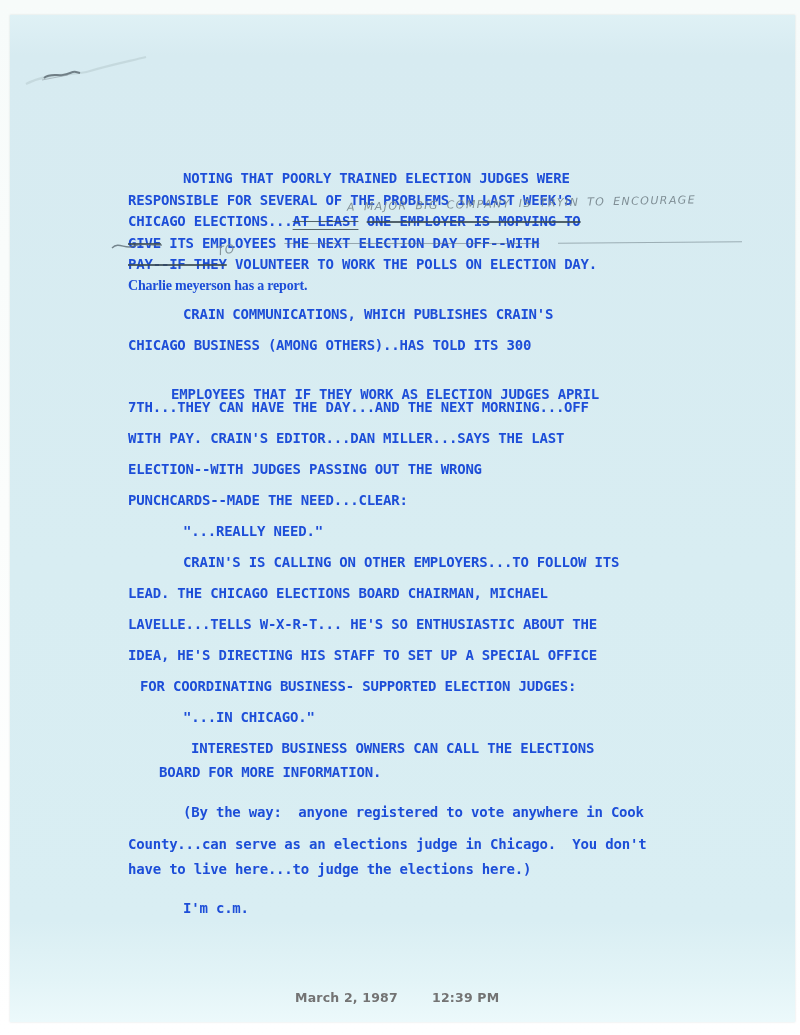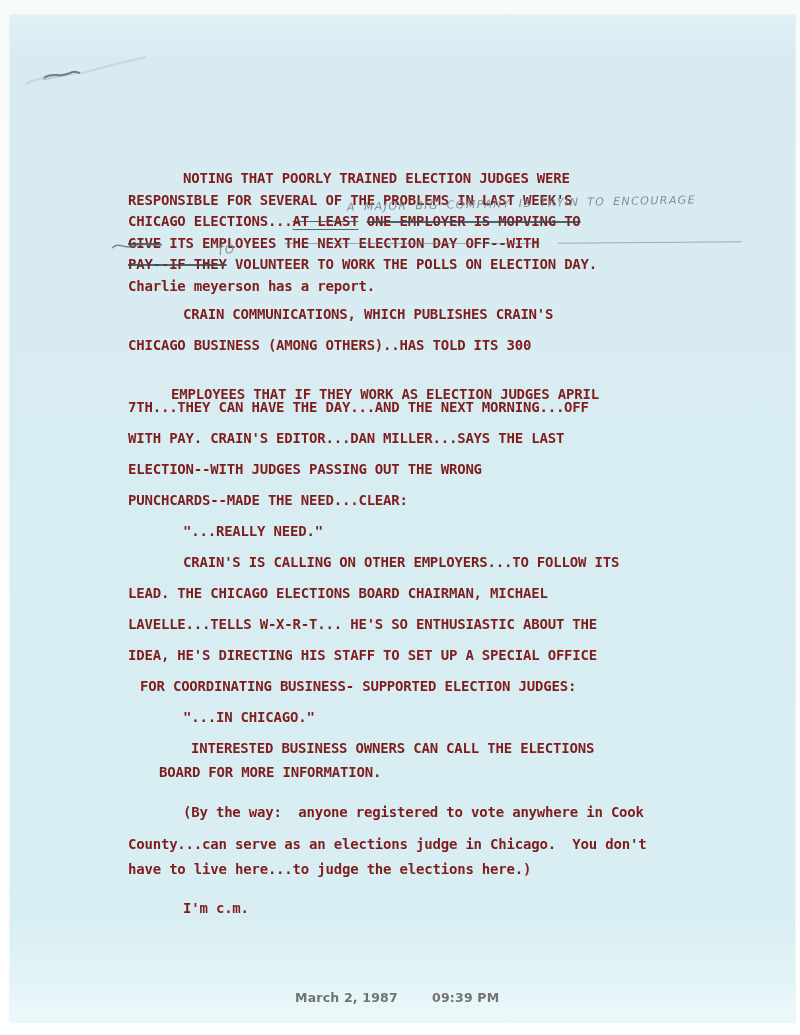--- a/index.html
+++ b/index.html
@@ -10,21 +10,21 @@
   }
   .paper{
     position:absolute;left:10px;top:15px;width:785px;height:1007px;
     background:linear-gradient(180deg,#dff1f5 0%,#d7ebf1 4%,#d8edf2 55%,#d9eef3 90%,#e3f4f7 96%,#ecf9fb 100%);
     box-shadow:0 0 2px rgba(120,140,145,.25);
   }
   .line{
     position:absolute;
     font-family:"DejaVu Sans Mono", monospace;
     font-size:14px;font-weight:bold;line-height:16px;
-    color:#7f1d1d;white-space:pre;letter-spacing:-0.2px;
+    color:#1d4ed8;white-space:pre;letter-spacing:-0.2px;
   }
   .line.lc{font-weight:bold;}
   .strike{
     text-decoration:line-through;
     text-decoration-color:rgba(58,74,82,.85);
     text-decoration-thickness:1.6px;
   }
   .strike-ul{
     text-decoration:underline line-through;
     text-decoration-color:rgba(58,74,82,.85);
@@ -74,21 +74,21 @@
   <path d="M22,30 c6,-5 13,-2 19,-3 c7,-1 9,-4 13,-3 l4,1" stroke="#59666e" stroke-width="2" fill="none" opacity="0.8"></path>
   <path d="M20,32 l26,-5" stroke="#8d9ba1" stroke-width="1" fill="none" opacity="0.6"></path>
 </svg>
 
 <div id="doc-lines">
     <div class="line" style="top: 170px; left: 183px;"><span>NOTING THAT POORLY TRAINED ELECTION JUDGES WERE</span></div>
     <div class="line" style="top: 191.5px; left: 128px;"><span>RESPONSIBLE FOR SEVERAL OF THE PROBLEMS IN LAST WEEK'S</span></div>
     <div class="line" style="top: 213px; left: 128px;"><span>CHICAGO ELECTIONS...</span><span class="strike-ul">AT LEAST</span><span> </span><span class="strike">ONE EMPLOYER IS MOPVING TO</span></div>
     <div class="line" style="top: 234.5px; left: 128px;"><span class="strike">GIVE</span><span> ITS EMPLOYEES </span><span class="strike-light">THE NEXT ELECTION DAY OFF--WITH</span></div>
     <div class="line" style="top: 256px; left: 128px;"><span class="strike">PAY--IF THEY</span><span> VOLUNTEER TO WORK THE POLLS ON ELECTION DAY.</span></div>
-    <div class="line lc" style="top: 277.5px; left: 128px;"><span>Charlie meyerson has a report.</span></div>
+    <div class="line lc" style="top: 277.5px; left: 128px; font-family: Liberation Serif, serif;"><span>Charlie meyerson has a report.</span></div>
     <div class="line" style="top: 306px; left: 183px;"><span>CRAIN COMMUNICATIONS, WHICH PUBLISHES CRAIN'S</span></div>
     <div class="line" style="top: 337px; left: 128px;"><span>CHICAGO BUSINESS (AMONG OTHERS)..HAS TOLD ITS 300</span></div>
     <div class="line" style="top: 386px; left: 128px; margin-left: 43px;"><span>EMPLOYEES THAT IF THEY WORK AS ELECTION JUDGES APRIL</span></div>
     <div class="line" style="top: 399px; left: 128px;"><span>7TH...THEY CAN HAVE THE DAY...AND THE NEXT MORNING...OFF</span></div>
     <div class="line" style="top: 430px; left: 128px;"><span>WITH PAY. CRAIN'S EDITOR...DAN MILLER...SAYS THE LAST</span></div>
     <div class="line" style="top: 461px; left: 128px;"><span>ELECTION--WITH JUDGES PASSING OUT THE WRONG</span></div>
     <div class="line" style="top: 492px; left: 128px;"><span>PUNCHCARDS--MADE THE NEED...CLEAR:</span></div>
     <div class="line" style="top: 523px; left: 183px;"><span>"...REALLY NEED."</span></div>
     <div class="line" style="top: 554px; left: 183px;"><span>CRAIN'S IS CALLING ON OTHER EMPLOYERS...TO FOLLOW ITS</span></div>
     <div class="line" style="top: 585px; left: 128px;"><span>LEAD. THE CHICAGO ELECTIONS BOARD CHAIRMAN, MICHAEL</span></div>
@@ -107,13 +107,13 @@
 <div id="hw-insert" class="handwriting">A MAJOR BIG COMPANY IS TRYIN TO ENCOURAGE</div>
 <div id="hw-to" class="handwriting">TO</div>
 
 <svg width="54" height="18" viewBox="0 0 54 18" style="left:110px;top:237px;">
   <path d="M2,11 C9,4 15,13 24,9 C33,5 44,9 52,8" stroke="#5c6c74" stroke-width="1.4" fill="none" opacity="0.8"></path>
 </svg>
 
 <div id="strike-extension"></div>
 
 <div id="footer-date" class="footer-text">March 2, 1987</div>
-<div id="footer-time" class="footer-text">09:39 PM</div>
+<div id="footer-time" class="footer-text">12:39 PM</div>
 
 </body></html>

